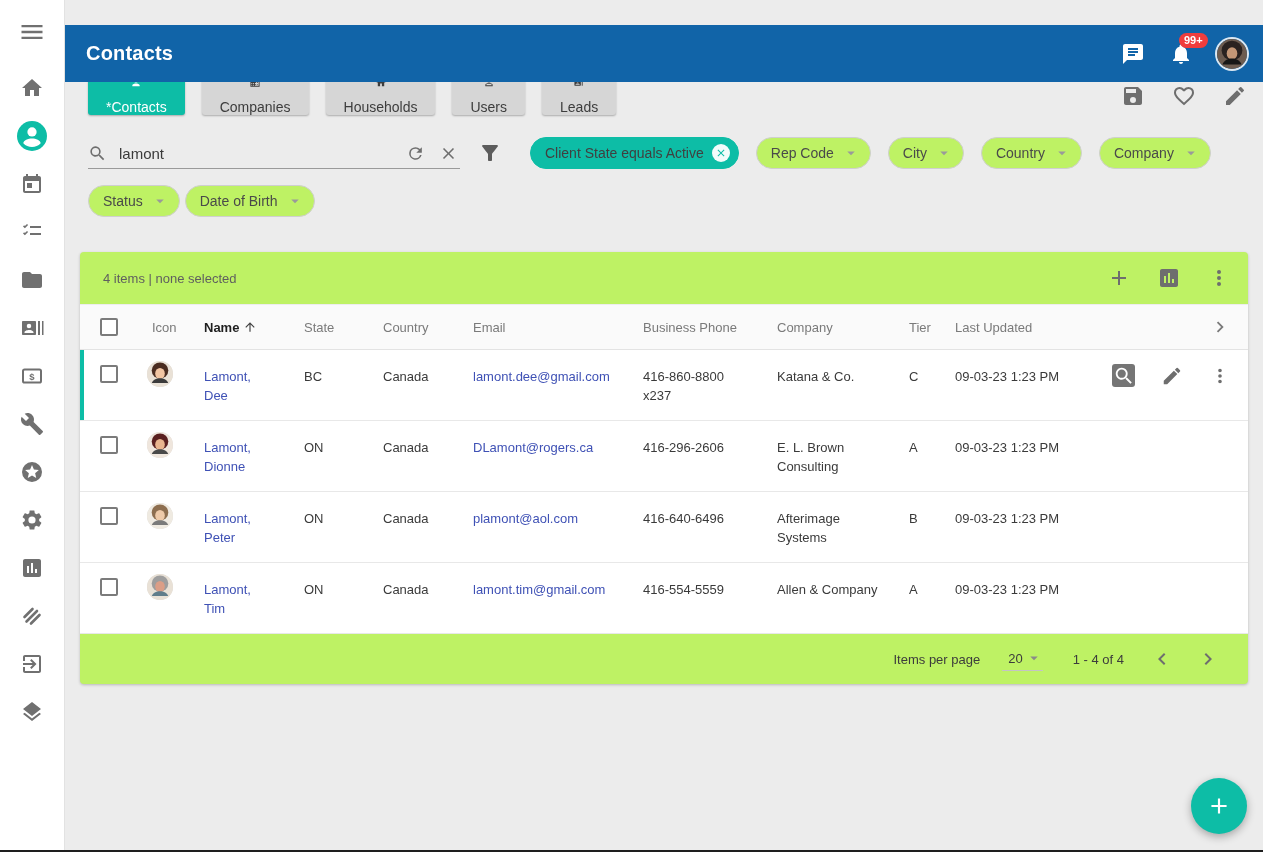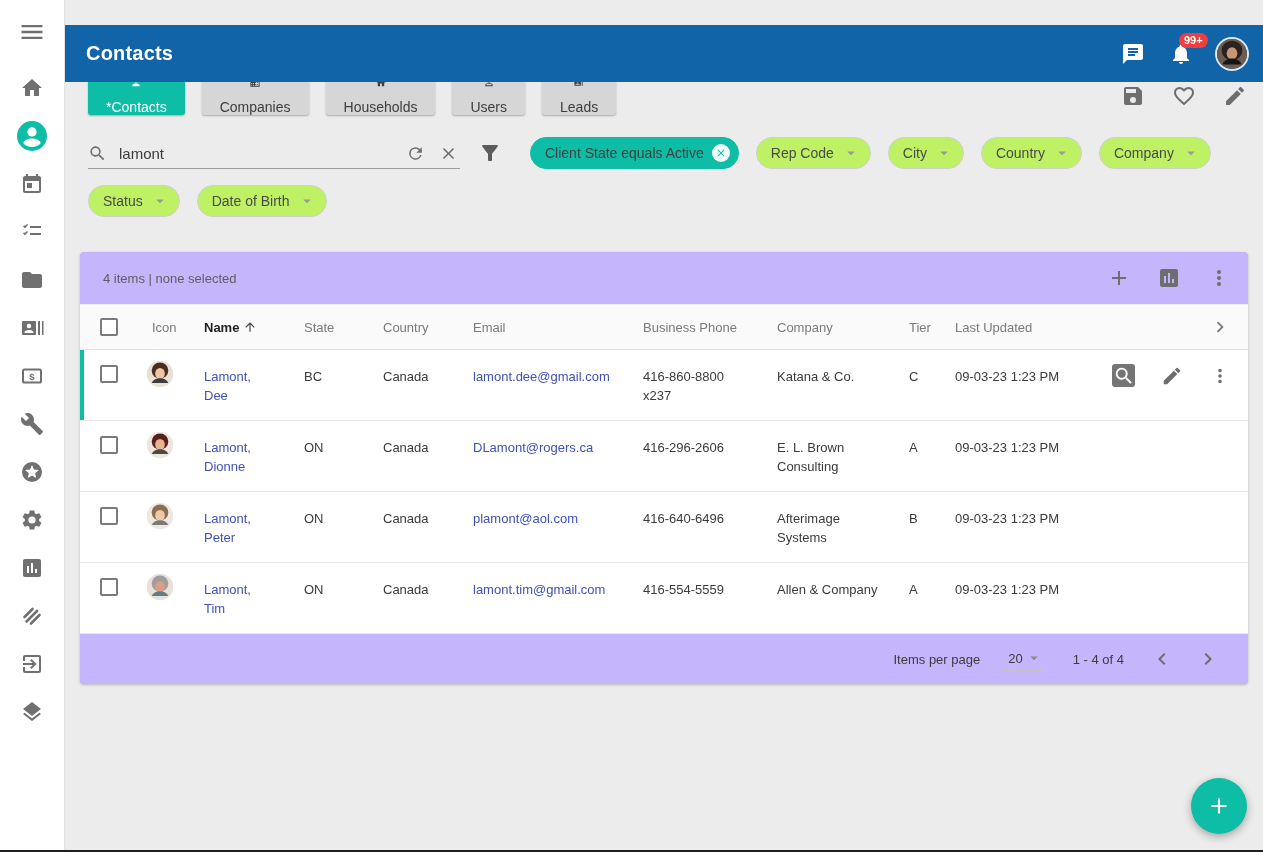--- a/index.html
+++ b/index.html
@@ -46,30 +46,30 @@
   .search{position:absolute;top:81px;left:24px;width:372px;height:30px;display:flex;align-items:center;
           border-bottom:1px solid #9a9a9a;}
   .search svg{width:19px;height:19px;color:#6e6e6e;flex:0 0 auto;}
   .search input{flex:1;border:0;outline:0;background:transparent;font-family:inherit;font-size:15px;color:#3a3a3a;margin-left:10px;min-width:0;}
   .search .trail{display:flex;gap:14px;margin-right:2px;}
   .search .trail svg{cursor:pointer;}
   .funnel{position:absolute;top:84px;left:414px;width:24px;height:24px;color:#5c5c5c;cursor:pointer;}
 
   
   .chips-row1{position:absolute;top:80px;left:466px;display:flex;gap:17px;align-items:center;}
-  .chips-row2{position:absolute;top:128px;left:24px;display:flex;gap:17px;align-items:center;}
+  .chips-row2{position:absolute;top:128px;left:24px;display:flex;gap:5px;align-items:center;}
   .chip{display:inline-flex;align-items:center;gap:8px;height:30px;padding:0 14px;border-radius:16px;
         background:#bef264;border:1px solid #cfcfcf;font-size:14px;color:#4a4a4a;cursor:pointer;}
   .chip .caret{width:18px;height:18px;color:#9a9a9a;margin-right:-4px;}
   .chip.active{background:#0dbda6;border-color:#0dbda6;color:#404040;font-weight:400;padding-right:8px;}
   .chip-x{width:18px;height:18px;border-radius:50%;background:rgba(255,255,255,.95);display:flex;align-items:center;justify-content:center;cursor:pointer;}
   .chip-x svg{width:12px;height:12px;color:#0dbda6;}
 
   
-  .card{position:absolute;left:16px;top:195px;width:1168px;background:#c4b5fd;border-radius:4px;
+  .card{position:absolute;left:16px;top:195px;width:1168px;background:#bef264;border-radius:4px;
         box-shadow:0 1px 3px rgba(0,0,0,.22);}
   .card-toolbar{height:52px;display:flex;align-items:center;padding-left:23px;}
   .summary{font-size:13px;color:#5f5f5f;}
   .toolbar-icons{margin-left:auto;display:flex;align-items:center;gap:26px;padding-right:17px;color:#6e6e6e;}
   .toolbar-icons .tbi{width:24px;height:24px;cursor:pointer;display:flex;align-items:center;justify-content:center;}
   .tbi svg{width:24px;height:24px;}
 
   .grid-row{display:grid;grid-template-columns:56px 48px 100px 79px 90px 170px 134px 132px 46px 150px 1fr;}
   .thead{height:44px;align-items:center;background:#fafafa;border-top:1px solid #ededed;border-bottom:1px solid #e3e3e3;}
   .hcell{font-size:13px;color:#7a7a7a;padding-left:20px;white-space:nowrap;}

